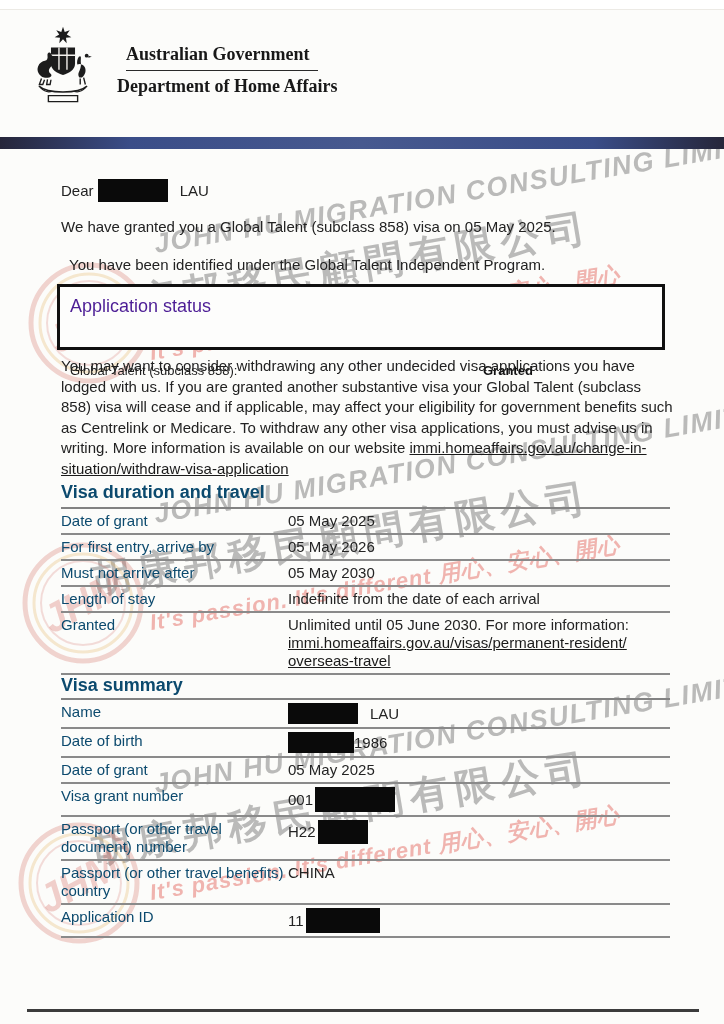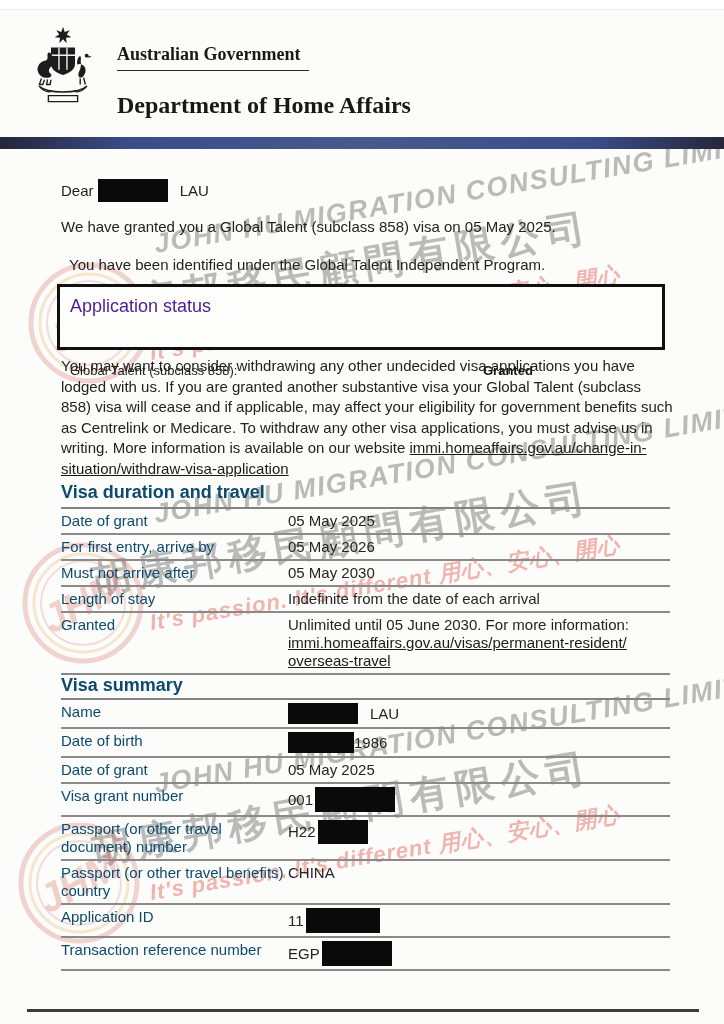--- a/index.html
+++ b/index.html
@@ -24,22 +24,22 @@
   .wm-b1 { top:192px; } .wm-b2 { top:462px; } .wm-b3 { top:732px; }
   .jhm { position:absolute; width:150px; height:150px; opacity:0.5; }
   .jhm-1 { left:14px; top:248px; } .jhm-2 { left:8px; top:528px; } .jhm-3 { left:4px; top:808px; }
 
   
   .content { position:absolute; inset:0; z-index:2; }
 
   .coat { position:absolute; left:20px; top:26px; width:86px; height:86px; }
   .hdr-text { position:absolute; left:117px; top:44px;
     font-family:"Liberation Serif", serif; font-weight:bold; color:#181818; }
-  .hdr-gov { font-size:18px; padding-bottom:5px; border-bottom:1.6px solid #2a2a2a; width:192px; }
-  .hdr-dep { font-size:24px; padding-top:5px;margin-top:16px; }
+  .hdr-gov { font-size:18px; padding-bottom:5px; border-bottom:1.6px solid #2a2a2a; width:192px;margin-left:9px; }
+  .hdr-dep { font-size:18px; padding-top:5px; }
 
   .navy-bar { position:absolute; left:0; top:137px; width:724px; height:12px;
     background:linear-gradient(90deg,#26263a 0%,#3a4d88 18%,#47598f 50%,#3a4d88 82%,#26263a 100%); }
 
   .bodytext { font-size:15px; line-height:20.5px; color:#222; }
   .dear { position:absolute; left:61px; top:179px; font-size:15px; }
   .p1 { position:absolute; left:61px; top:217px; width:614px; }
   .p2 { position:absolute; left:61px; top:255px; width:614px;margin-left:8px; }
   .p3 { position:absolute; left:61px; top:356px; width:614px; }
   .doclink { color:#1a1a1a; text-decoration:underline; }
@@ -222,24 +222,18 @@
         <tr>
           <td class="lbl">Passport (or other travel benefits) country</td>
           <td class="val">CHINA</td>
         </tr>
         <tr>
           <td class="lbl">Application ID</td>
           <td class="val">
             <span class="pfx">11</span><span class="redact rb-appid"></span>
           </td>
         </tr>
-        <tr>
-          <td class="lbl">Transaction reference number</td>
-          <td class="val">
-            <span class="pfx">EGP</span><span class="redact rb-txn"></span>
-          </td>
-        </tr>
       </tbody>
     </table>
 
     <div class="footer-rule"></div>
   </div>
 </div>
 
 </body></html>

